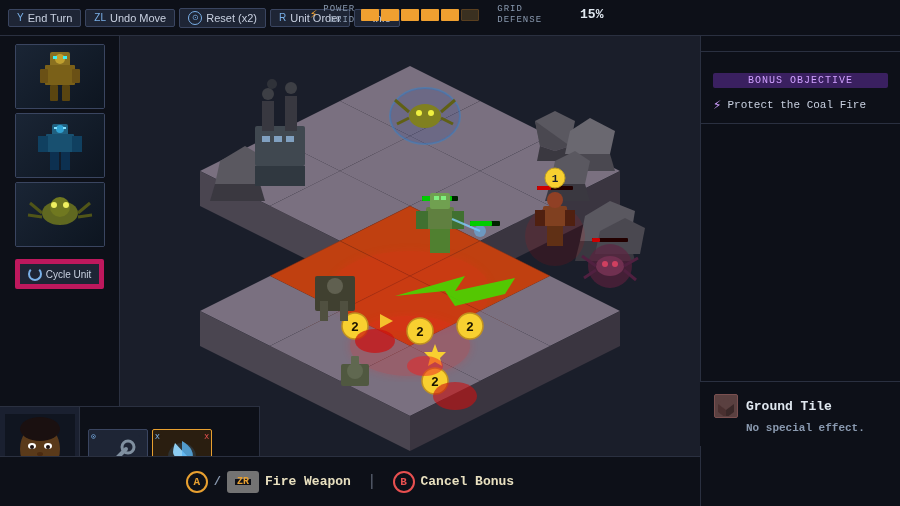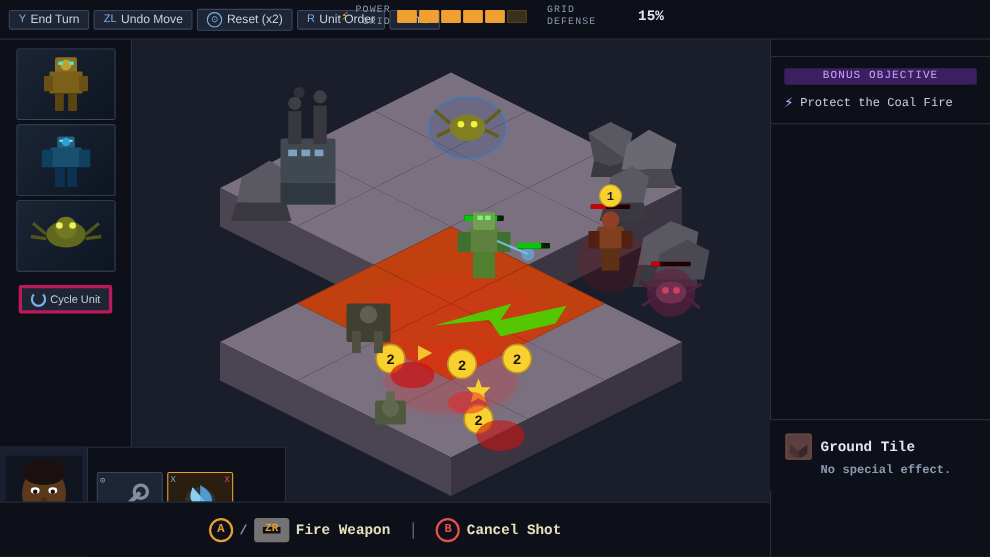--- a/index.html
+++ b/index.html
@@ -147,21 +147,21 @@
       background: linear-gradient(135deg, #1a2535 0%, #0d1520 100%);
       display: flex;
       align-items: center;
       justify-content: center;
     }
     .cycle-unit-btn {
       display: flex;
       align-items: center;
       gap: 4px;
       background: #1e2535;
-      border: 3px solid #be185d;
+      border: 5px solid #be185d;
       color: #c8d0e0;
       padding: 3px 8px;
       font-size: 10px;
       cursor: pointer;
       border-radius: 2px;
       margin-top: 8px;
     }
     .cycle-icon {
       width: 14px;
       height: 14px;
@@ -209,20 +209,21 @@
     .bonus-header {
       background: #3a2060;
       color: #d0a0ff;
       font-size: 10px;
       text-align: center;
       padding: 2px 8px;
       border-radius: 2px;
       margin-bottom: 8px;
       text-transform: uppercase;
       letter-spacing: 1px;
+      margin-top: 11px;
     }
     .bonus-content {
       display: flex;
       align-items: center;
       gap: 6px;
       color: #c8d0e0;
       font-size: 11px;
     }
     .lightning-icon {
       color: #d0a0ff;
@@ -864,15 +865,15 @@
 <div id="bottom-bar">
   <div class="action-btn">
     <div class="btn-circle btn-fire">A</div>
     <span style="color:#8a9ab0; font-size:12px;">/</span>
     <div style="display:flex;align-items:center;justify-content:center;width:32px;height:22px;border-radius:3px;border:8px solid #737373;color:#e8a030;font-size:10px;font-weight:bold;">ZR</div>
     <span style="color:#e8e0c0;font-weight:bold;font-size:13px;">Fire Weapon</span>
   </div>
   <span class="separator">|</span>
   <div class="action-btn">
     <div class="btn-circle btn-cancel">B</div>
-    <span style="color:#e8e0c0;font-weight:bold;font-size:13px;">Cancel Shot</span>
+    <span style="color:#e8e0c0;font-weight:bold;font-size:13px;">Cancel Bonus</span>
   </div>
 </div>
 
 </body></html>

